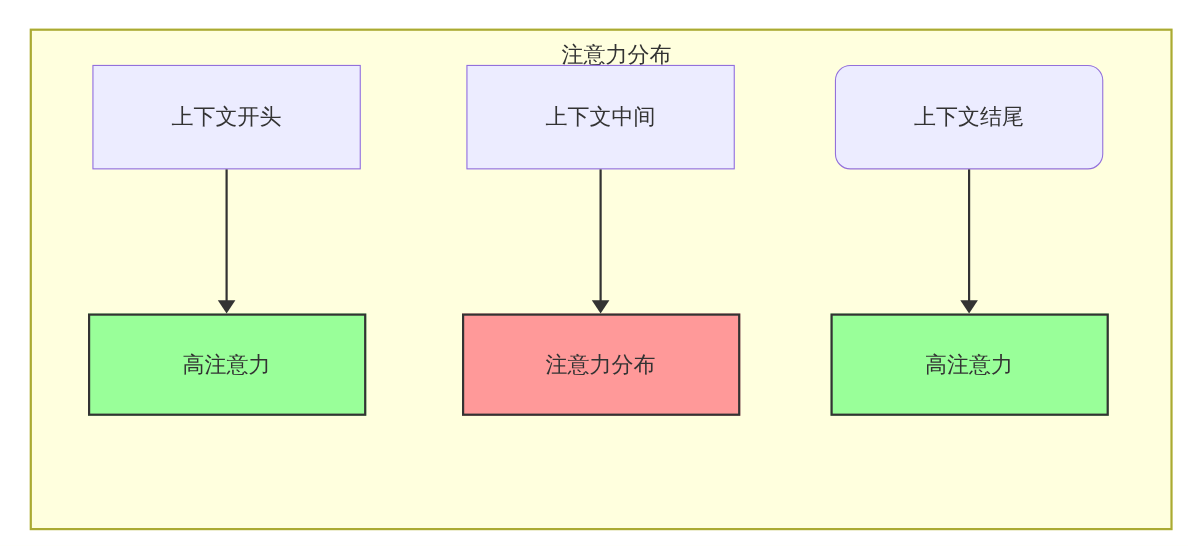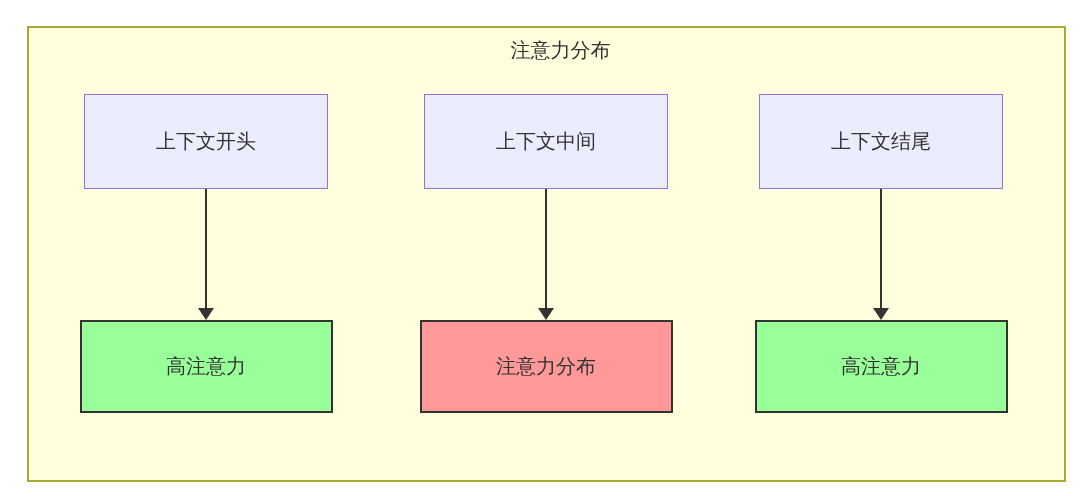--- a/index.html
+++ b/index.html
@@ -49,21 +49,21 @@
   .flow-column.col-2 { left: 730px; }
   .node {
     display: flex;
     align-items: center;
     justify-content: center;
     text-align: center;
     font-size: 20px;
     color: #333333;
   }
   .source-node {
-    margin-top: 66px;
+    margin-top: 31px;
     width: 244px;
     height: 95px;
     background: #ececff;
     border: 1.5px solid #9370db;
   }
   .arrow {
     position: relative;
     width: 16px;
     height: 131px;
   }
@@ -120,21 +120,21 @@
       <div class="arrow">
         <div class="arrow-line" style="background-color: rgb(51, 51, 51);"></div>
         <div class="arrow-head" style="border-top-color: rgb(51, 51, 51);"></div>
       </div>
       <div class="node target-node" style="background-color: rgb(255, 153, 153); border-color: rgb(51, 51, 51);">
         <span>注意力分布</span>
       </div>
     </div>
 
     <div class="flow-column col-2">
-      <div class="node source-node" style="background-color: rgb(236, 236, 255); border-color: rgb(147, 112, 219);">
+      <div class="node source-node" style="background-color: rgb(236, 236, 255); border-color: rgb(147, 112, 219); border-radius: 14px;">
         <span>上下文结尾</span>
       </div>
       <div class="arrow">
         <div class="arrow-line" style="background-color: rgb(51, 51, 51);"></div>
         <div class="arrow-head" style="border-top-color: rgb(51, 51, 51);"></div>
       </div>
       <div class="node target-node" style="background-color: rgb(153, 255, 153); border-color: rgb(51, 51, 51);">
         <span>高注意力</span>
       </div>
     </div>

